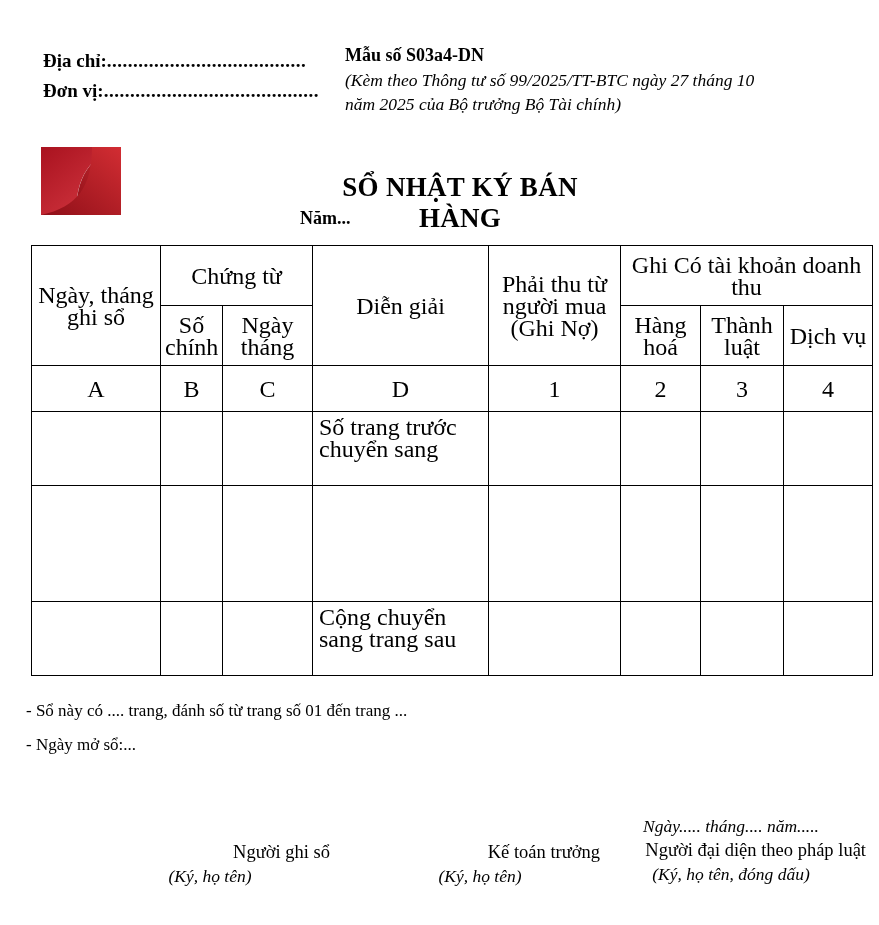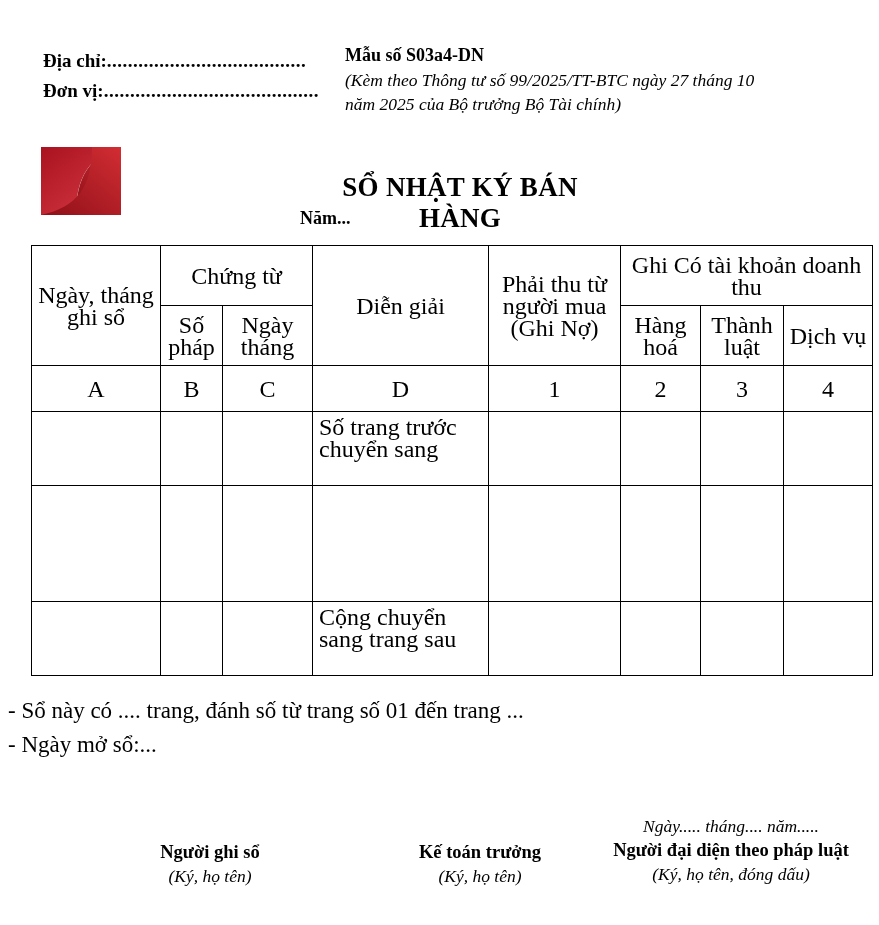--- a/index.html
+++ b/index.html
@@ -138,41 +138,42 @@
   .cell-desc {
     text-align: left !important;
     vertical-align: top !important;
     padding-left: 6px !important;
     padding-top: 4px !important;
   }
 
   
   .notes {
     position: absolute;
-    left: 8px; top: 694px;
-    font-size: 23px;
+    left: 26px; top: 694px;
+    font-size: 17px;
     line-height: 34px;
   }
 
   
   .sig-area {
     position: absolute;
     left: 0; top: 810px; width: 879px; height: 115px;
   }
   .sig {
     position: absolute;
     text-align: center;
   }
   .sig-1 { left: 90px; top: 30px; width: 240px; }
   .sig-2 { left: 360px; top: 30px; width: 240px; }
   .sig-3 { left: 596px; top: 4px; width: 270px; }
   .sig-title {
     font-size: 18.5px;
-    font-weight: bold;
+    font-weight: normal;
     line-height: 24px;
+    text-align: right;
   }
   .sig-note {
     font-size: 17.5px;
     font-style: italic;
     line-height: 24px;
   }
   .sig-date {
     font-size: 17.5px;
     font-style: italic;
     line-height: 24px;
@@ -235,21 +236,21 @@
   </colgroup>
   <thead>
     <tr class="hrow">
       <th class="h-tall" rowspan="2">Ngày, tháng ghi sổ</th>
       <th colspan="2">Chứng từ</th>
       <th class="h-tall" rowspan="2">Diễn giải</th>
       <th class="h-tall" rowspan="2">Phải thu từ người mua (Ghi Nợ)</th>
       <th colspan="3">Ghi Có tài khoản doanh thu</th>
     </tr>
     <tr class="hrow">
-      <th>Số pháp</th>
+      <th>Số chính</th>
       <th>Ngày tháng</th>
       <th>Hàng hoá</th>
       <th>Thành luật</th>
       <th>Dịch vụ</th>
     </tr>
     <tr class="code-row">
       <td>A</td>
       <td>B</td>
       <td>C</td>
       <td>D</td>

